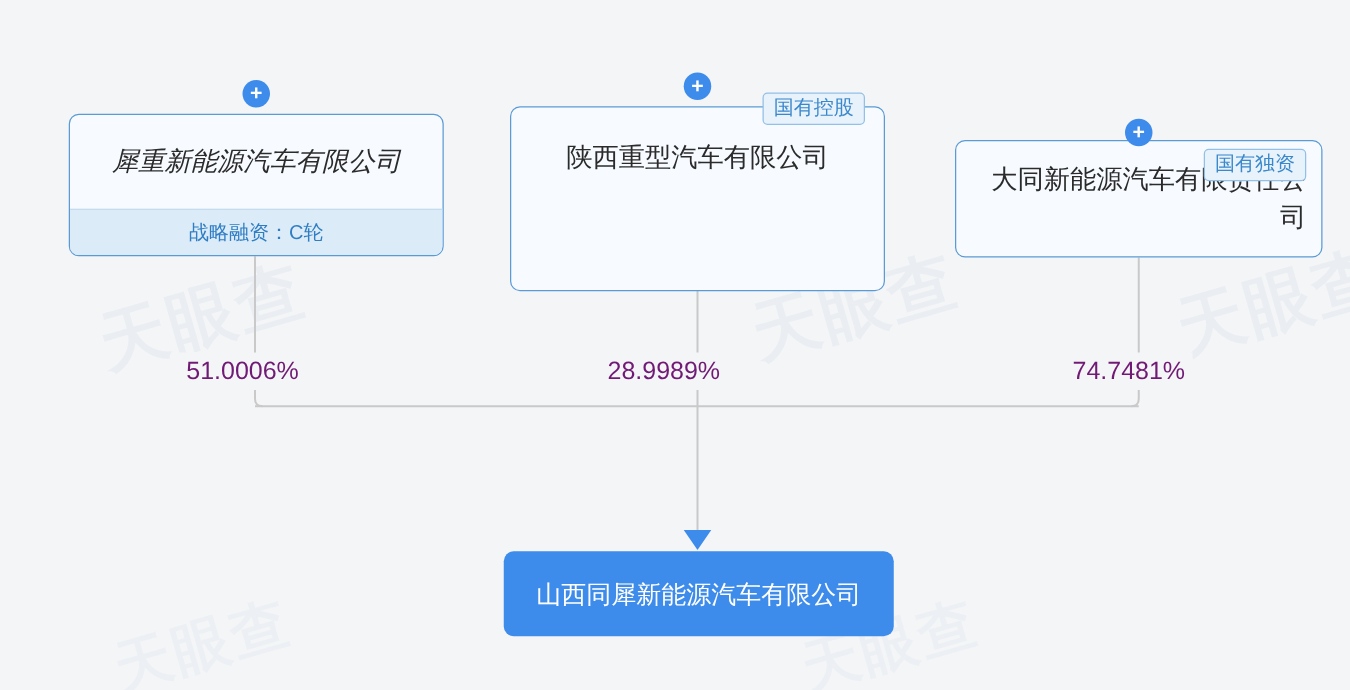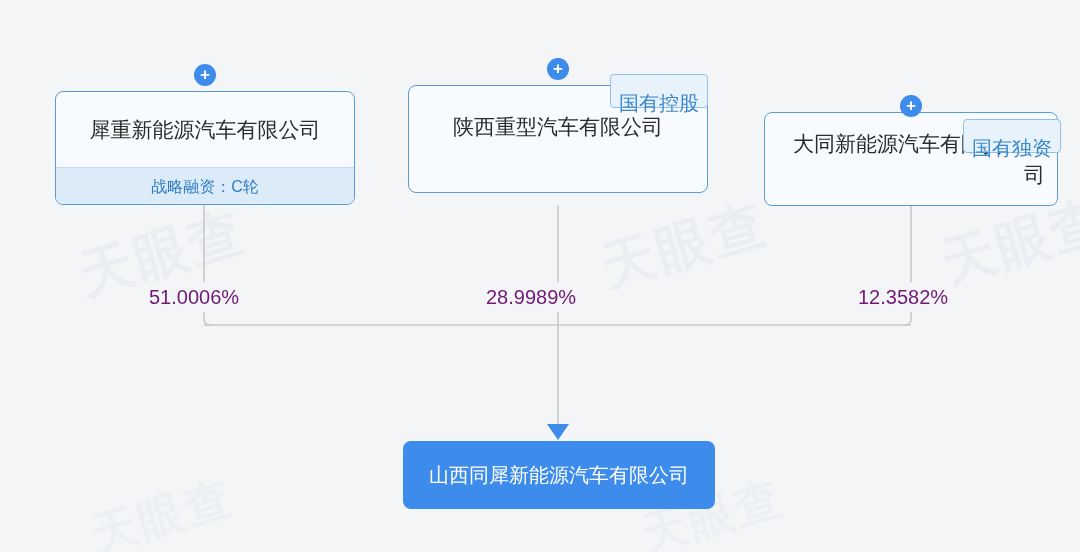--- a/index.html
+++ b/index.html
@@ -78,22 +78,22 @@
     border-top: 1px solid #c5dcf0;
     color: #2f7ec4;
     font-size: 16px;
     line-height: 38px;
     text-align: center;
     white-space: nowrap;
   }
 
   
   #card-1 { left: 55px;  top: 91px;  width: 300px; height: 114px; }
-  #card-1 .card-title { height: 75px; }
-  #card-2 { left: 408px; top: 85px;  width: 300px; height: 108px; }
+  #card-1 .card-title { height: 75px; font-style: italic; }
+  #card-2 { left: 408px; top: 85px;  width: 300px; height: 148px; }
   #card-2 .card-title { height: 81px; }
   #card-3 { left: 764px; top: 112px; width: 294px; height: 94px; }
   #card-3 .card-title { height: 92px; line-height: 31px; text-align: right; }
 
   
   .plus {
     position: absolute;
     width: 22px;
     height: 22px;
     border-radius: 50%;
@@ -107,26 +107,26 @@
   }
   #plus-1 { left: 194px; top: 64px;  }
   #plus-2 { left: 547px; top: 58px;  }
   #plus-3 { left: 900px; top: 95px;  }
 
   
   .tag {
     position: absolute;
     box-sizing: border-box;
     height: 26px;
-    padding: 16px 8px;
+    padding: 0 8px;
     border: 1px solid #93c0e6;
     border-radius: 4px;
     background: #e8f2fb;
     color: #3a88cc;
-    font-size: 20px;
+    font-size: 16px;
     line-height: 24px;
     white-space: nowrap;
     z-index: 7;
   }
   #tag-2 { left: 610px; top: 74px;  }
   #tag-3 { left: 963px; top: 119px; }
 
   
   .pct {
     position: absolute;
@@ -200,19 +200,19 @@
   <div class="tag" id="tag-2">国有控股</div>
 
   <div class="card" id="card-3">
     <div class="card-title">大同新能源汽车有限责任公司</div>
   </div>
   <div class="plus" id="plus-3">+</div>
   <div class="tag" id="tag-3">国有独资</div>
 
   <div class="pct" id="pct-1">51.0006%</div>
   <div class="pct" id="pct-2">28.9989%</div>
-  <div class="pct" id="pct-3">12.3582%</div>
+  <div class="pct" id="pct-3">74.7481%</div>
 
   <div id="target">
     <span>山西同犀新能源汽车有限公司</span>
   </div>
 
 </div>
 
 </body></html>

